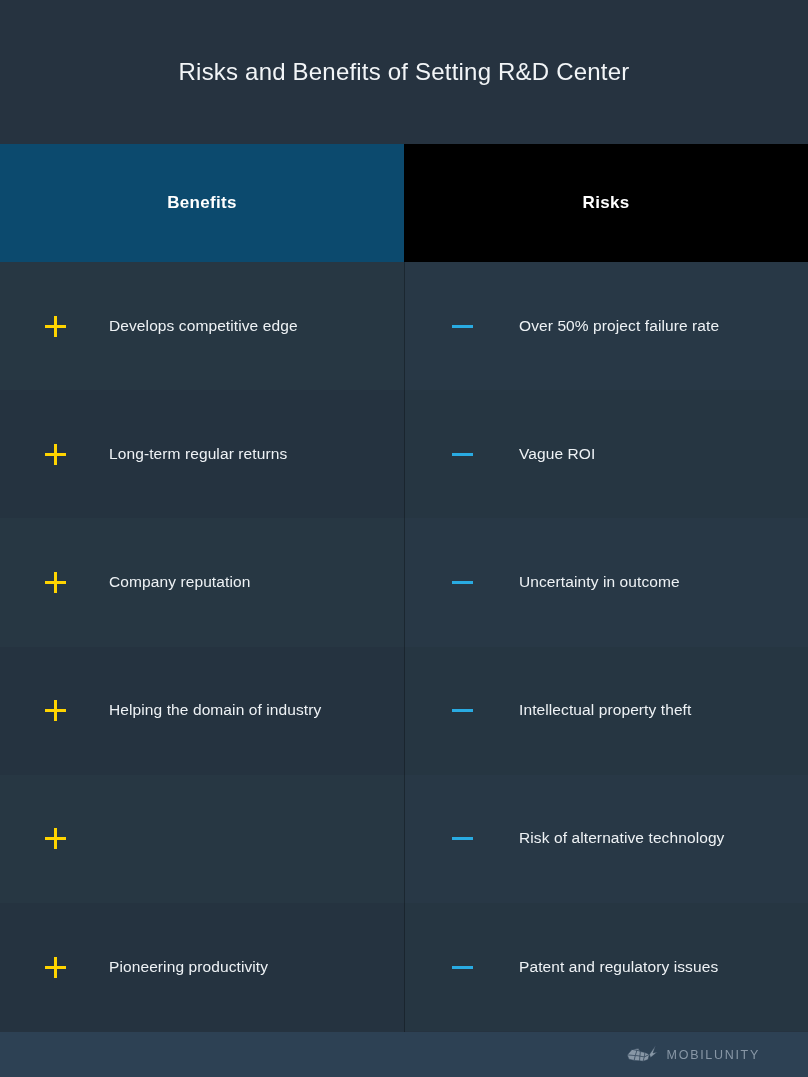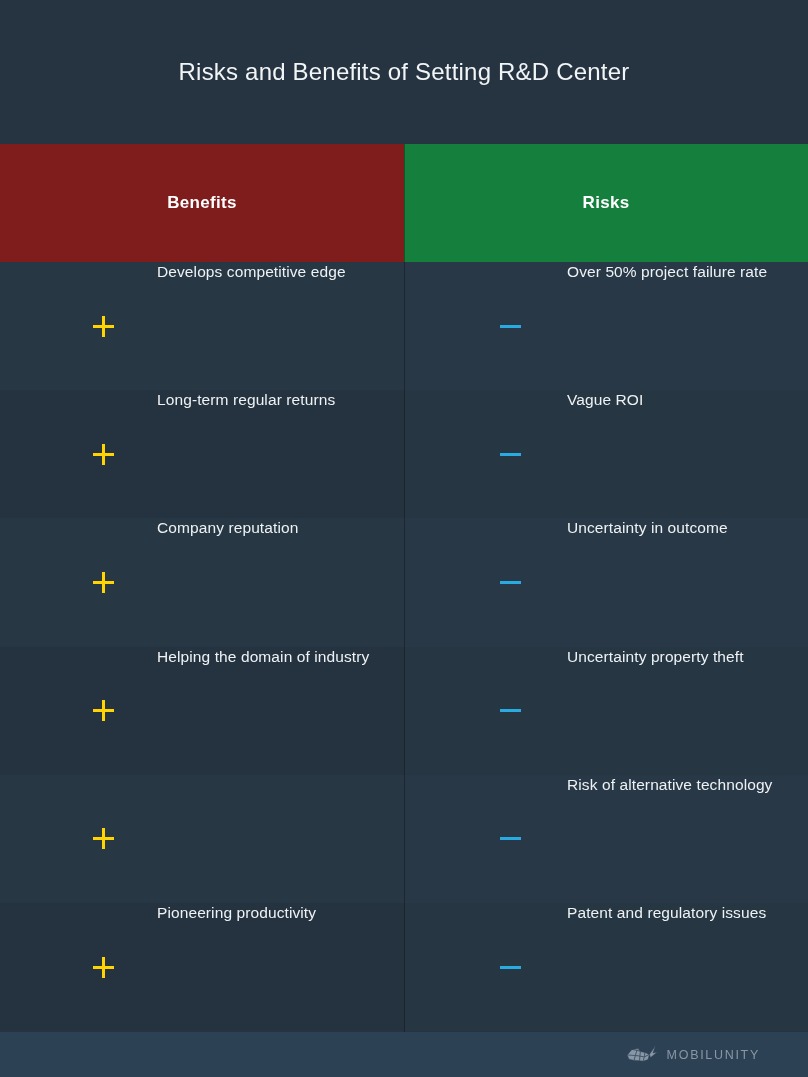--- a/index.html
+++ b/index.html
@@ -58,42 +58,42 @@
   }
   .header-cell {
     position: relative;
     width: 404px;
     height: 118px;
     display: flex;
     align-items: center;
     justify-content: center;
     background: #27394a;
   }
-  .header-cell.left  { background: #7f1d1d; }
-  .header-cell.right { background: #15803d; }
+  .header-cell.left  { background: #0c4a6e; }
+  .header-cell.right { background: #000000; }
   .header-label {
     color: #ffffff;
     font-size: 17px;
     font-weight: 700;
     letter-spacing: 0.3px;
   }
 
   .data-row {
     position: relative;
     display: flex;
     width: 808px;
     height: 128.2px;
   }
   .cell {
     position: relative;
     width: 404px;
     height: 100%;
     display: flex;
+    align-items: center;
     box-sizing: border-box;
-    padding-left: 48px;
   }
   
   .data-row:nth-child(odd)  .cell.left  { background: #253340; }
   .data-row:nth-child(odd)  .cell.right { background: #263642; }
   .data-row:nth-child(even) .cell.left  { background: #273743; }
   .data-row:nth-child(even) .cell.right { background: #283846; }
 
   
   .data-row::before {
     content: "";
@@ -276,21 +276,21 @@
       <div class="cell left">
         <span class="icon-slot">
           <span class="icon-plus"></span>
         </span>
         <span class="cell-text">Helping the domain of industry</span>
       </div>
       <div class="cell right">
         <span class="icon-slot">
           <span class="icon-minus"></span>
         </span>
-        <span class="cell-text">Uncertainty property theft</span>
+        <span class="cell-text">Intellectual property theft</span>
       </div>
     </div>
 
     <div class="data-row">
       <div class="cell left">
         <span class="icon-slot">
           <span class="icon-plus"></span>
         </span>
       </div>
       <div class="cell right">

